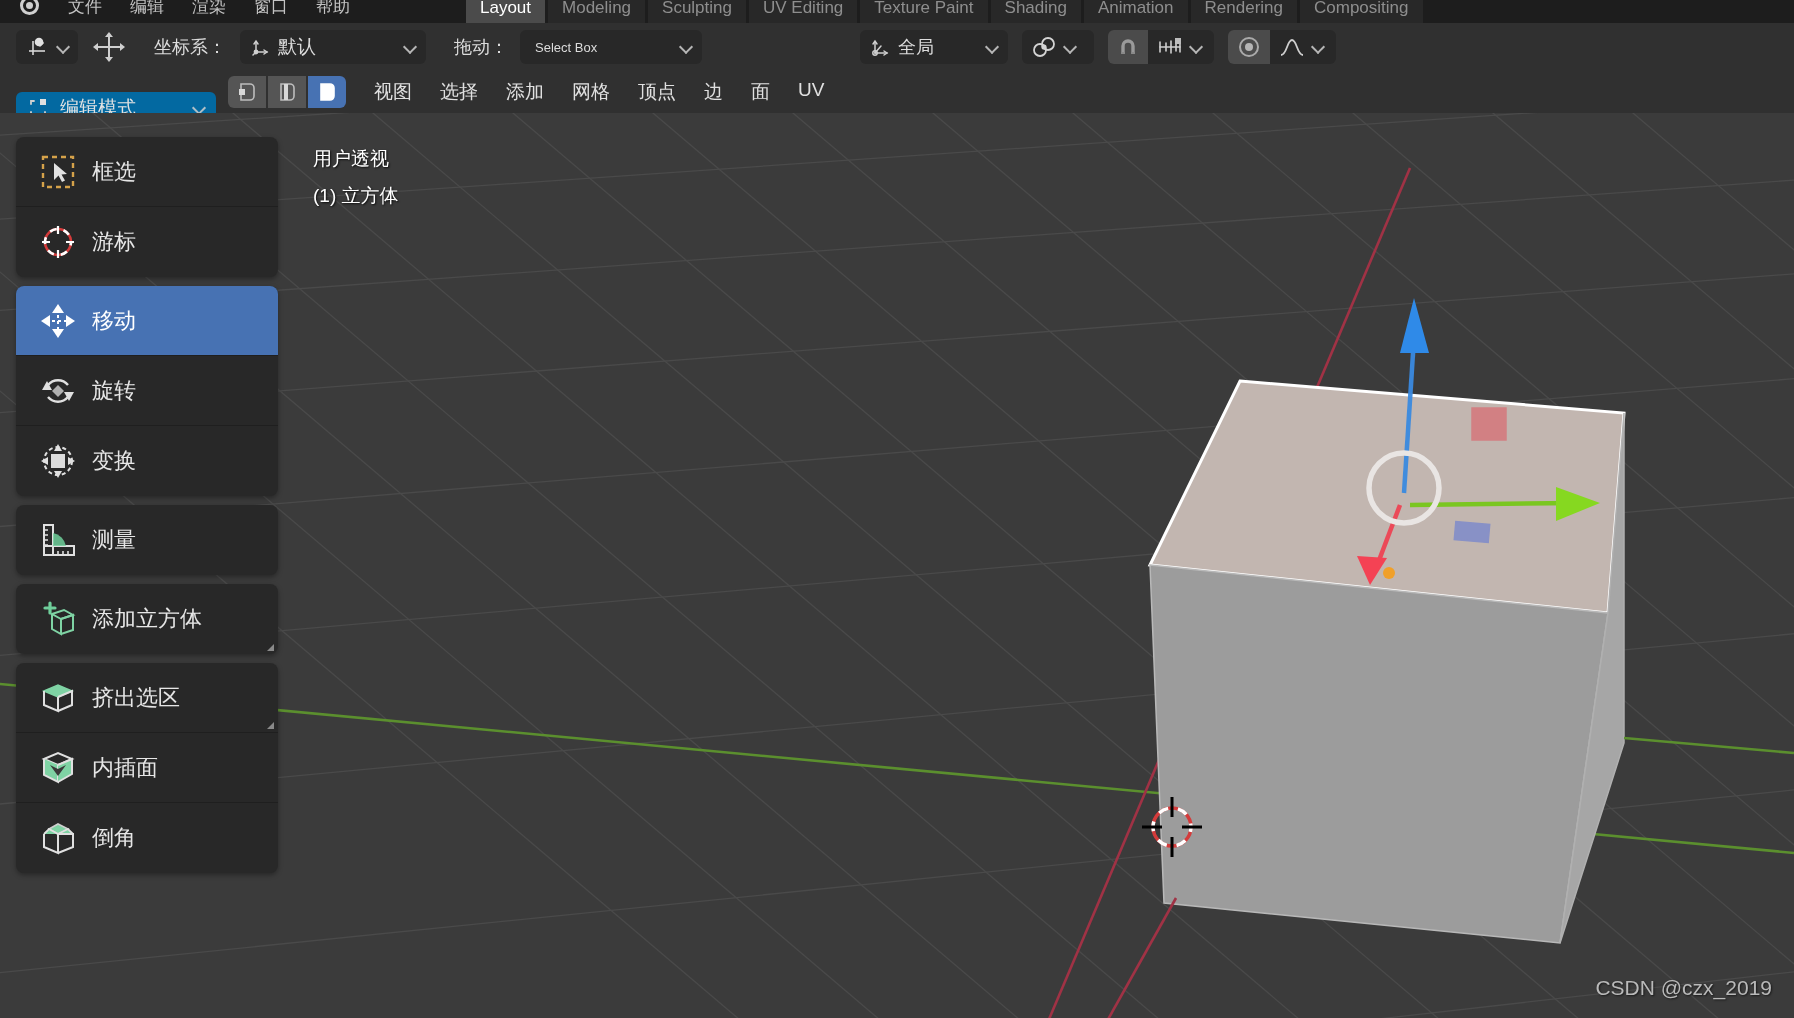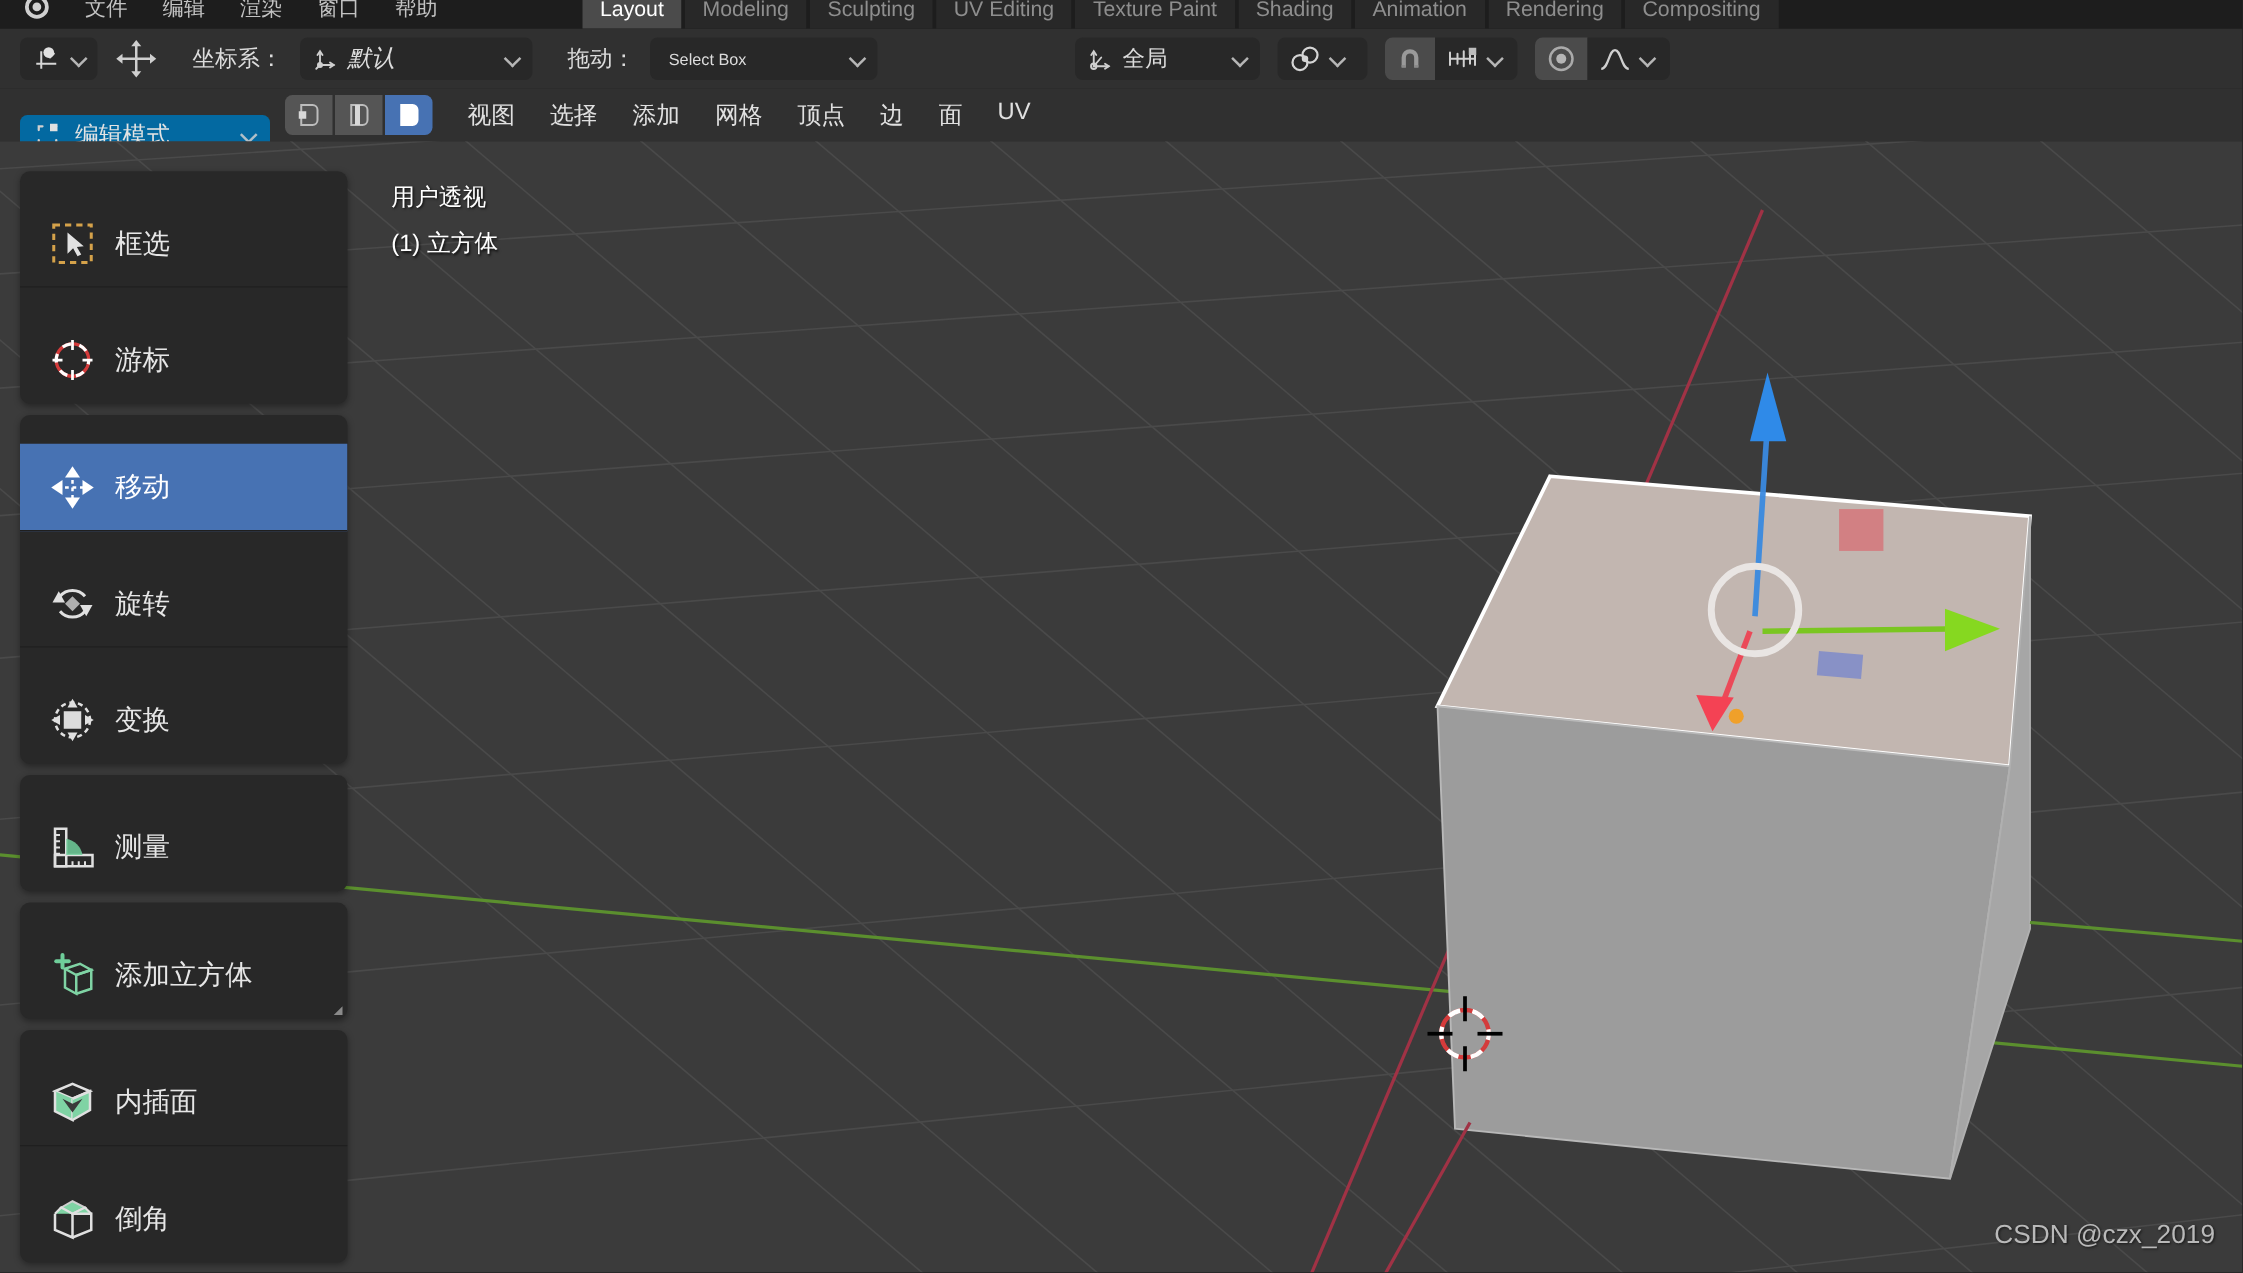--- a/index.html
+++ b/index.html
@@ -144,21 +144,21 @@
   .ticon { width: 40px; height: 40px; flex: none;
            display: flex; align-items: center; justify-content: center; }
   .tlabel { color: #e6e6e6; font-size: 22px; white-space: nowrap; }
   .titem.active .tlabel { color: #ffffff; }
   .corner {
     position: absolute; right: 4px; bottom: 3px;
     width: 0; height: 0;
     border-left: 7px solid transparent;
     border-bottom: 7px solid #8a8a8a;
   }
-  .titem { position: relative; margin-top: 23px; }
+  .titem { position: relative; }
 </style>
 </head>
 <body>
 
 <div id="app">
 
   <div id="topbar">
     <div id="topmenu">
       <div class="blender-logo">
         <div class="ring"></div>
@@ -219,21 +219,21 @@
           <g stroke="#cfcfcf" stroke-width="1.5" fill="none" stroke-linecap="round">
             <path d="M7 16 V6"></path>
               <path d="M5 8 l2 -3 2 3"></path>
             <path d="M7 16 H18"></path>
               <path d="M15 14 l3 2 -3 2"></path>
             <path d="M7 16 l-3 3"></path>
           </g>
           <circle cx="7" cy="16" r="2.4" fill="#cfcfcf"></circle>
         </svg>
       </span>
-      <span style="flex:1;font-size:19px;font-style:italic;">默认</span>
+      <span style="flex:1;font-size:19px;">默认</span>
       <span class="chev"></span>
     </div>
 
     <div class="hlabel" style="margin-left:28px;">拖动：</div>
     <div class="hbtn" style="width:182px;margin-left:12px;">
       <span style="flex:1;font-size:13px;padding-left:6px;">Select Box</span>
       <span class="chev"></span>
     </div>
 
     <div class="hbtn" style="width:148px;margin-left:158px;">
@@ -562,20 +562,31 @@
         </span>
         <span class="tlabel">添加立方体</span>
         <span class="corner"></span>
       </div>
     </div>
 
     <div class="tgroup">
       <div class="titem">
         <span class="ticon">
           <svg width="38" height="38" viewBox="0 0 38 38">
+            <polygon points="5,12 19,6 33,12 19,18" fill="#7fd3a4" stroke="#7fd3a4" stroke-width="1.6"></polygon>
+            <path d="M5 12 V26 L19 32 V18" fill="none" stroke="#e0e0e0" stroke-width="2"></path>
+            <path d="M19 18 L33 12 V26 L19 32" fill="none" stroke="#e0e0e0" stroke-width="2"></path>
+          </svg>
+        </span>
+        <span class="tlabel">挤出选区</span>
+        <span class="corner"></span>
+      </div>
+      <div class="titem">
+        <span class="ticon">
+          <svg width="38" height="38" viewBox="0 0 38 38">
             <path d="M5 10 L19 4 L33 10 L19 16 Z" fill="none" stroke="#e0e0e0" stroke-width="2"></path>
             <path d="M5 10 V26 L19 33 V16" fill="#7fd3a4" stroke="#e0e0e0" stroke-width="2"></path>
             <path d="M19 16 L33 10 V25 L19 33" fill="#7fd3a4" stroke="#e0e0e0" stroke-width="2"></path>
             <path d="M11 16 L19 20 L27 16 L19 27 Z" fill="#3a3a3a"></path>
           </svg>
         </span>
         <span class="tlabel">内插面</span>
       </div>
       <div class="titem">
         <span class="ticon">

